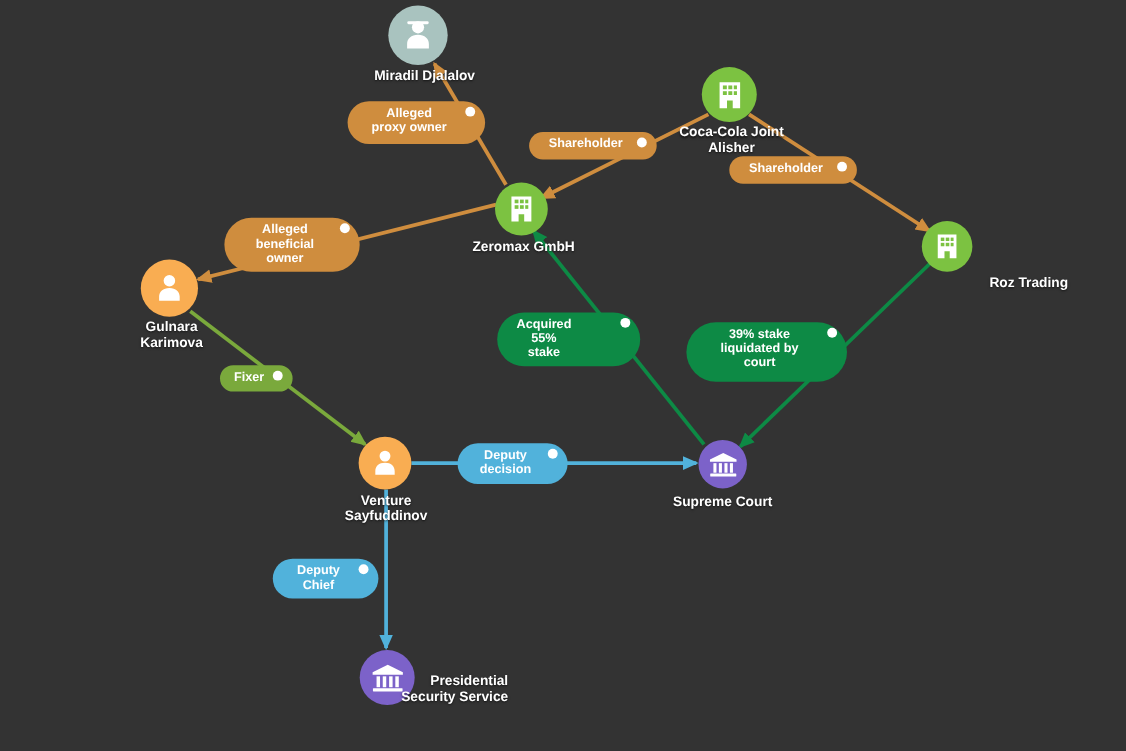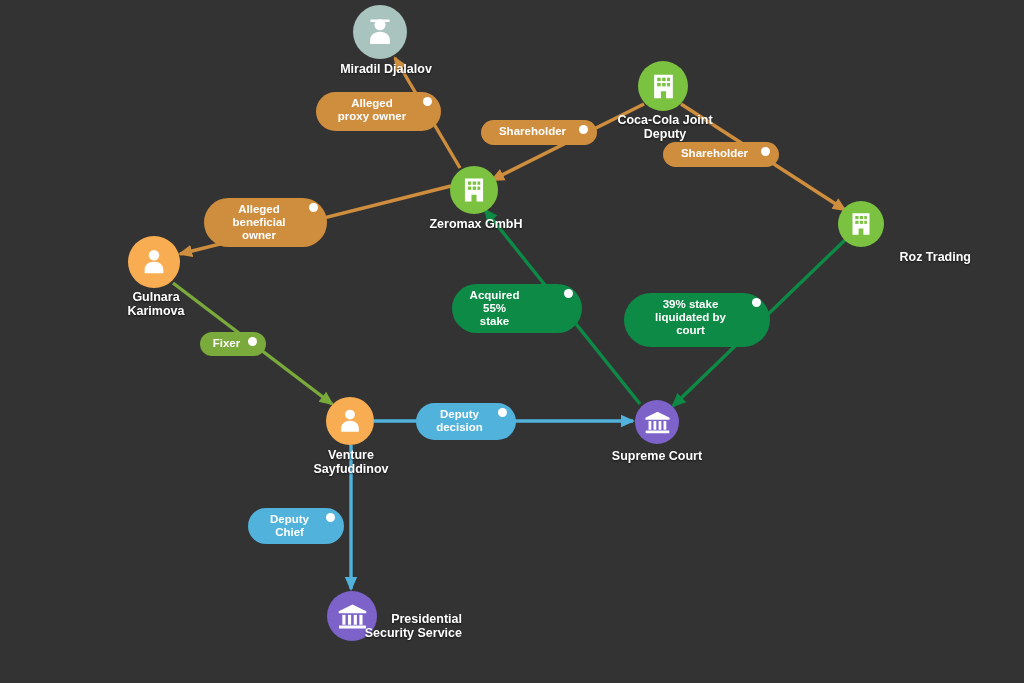--- a/index.html
+++ b/index.html
@@ -116,21 +116,21 @@
               <rect x="11.0" y="5.6" width="2.6" height="2.5" fill="#7cc241"></rect>
               <rect x="14.6" y="5.6" width="2.1" height="2.5" fill="#7cc241"></rect>
               <rect x="7.4" y="9.4" width="2.6" height="2.5" fill="#7cc241"></rect>
               <rect x="11.0" y="9.4" width="2.6" height="2.5" fill="#7cc241"></rect>
               <rect x="14.6" y="9.4" width="2.1" height="2.5" fill="#7cc241"></rect>
             </g>
           </svg>
         </span>
       </div>
       <div class="node-label" style="left: 555px; top: 113px; width: 220px;">Coca-Cola Joint
-Deputy</div>
+Alisher</div>
       <div class="node" style="left: 450px; top: 166px; width: 48px; height: 48px; background: rgb(124, 194, 65);">
         <span>
           <svg width="32" height="32" viewBox="0 0 24 24">
             <path d="M5.2 3.4h13.6v17.2h-4.9v-5.1h-3.8v5.1H5.2z" fill="#fff"></path>
             <g fill="#7cc241">
               <rect x="7.4" y="5.6" width="2.6" height="2.5" fill="#7cc241"></rect>
               <rect x="11.0" y="5.6" width="2.6" height="2.5" fill="#7cc241"></rect>
               <rect x="14.6" y="5.6" width="2.1" height="2.5" fill="#7cc241"></rect>
               <rect x="7.4" y="9.4" width="2.6" height="2.5" fill="#7cc241"></rect>
               <rect x="11.0" y="9.4" width="2.6" height="2.5" fill="#7cc241"></rect>

